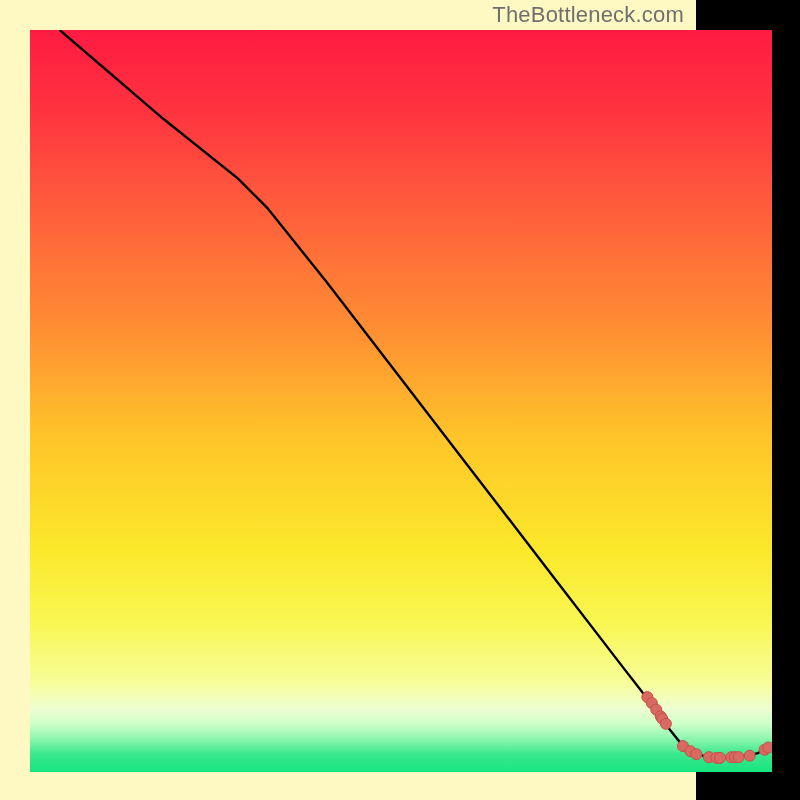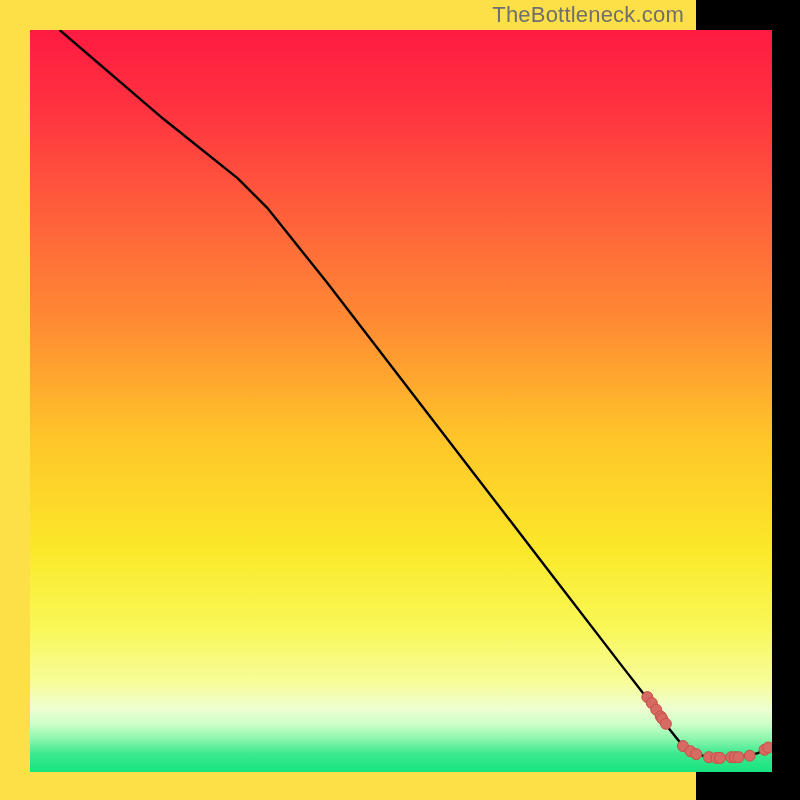--- a/index.html
+++ b/index.html
@@ -1,17 +1,17 @@
 <!DOCTYPE html>
 <html><head>
 <meta charset="utf-8">
 <style>
   * { margin: 0; padding: 0; box-sizing: border-box; }
   html, body { width: 800px; height: 800px; overflow: hidden; background: #000; }
-  .wrap { position: relative; width: 696px; height: 800px; background: #fde047; }
+  .wrap { position: relative; width: 696px; height: 800px; background: #fef9c3; }
   .attribution {
     position: absolute;
     top: 2px;
     right: 12px;
     font-family: Arial, Helvetica, sans-serif;
     font-size: 22px;
     color: #6f6f6f;
     font-weight: 400;
     letter-spacing: 0.2px;
   }

